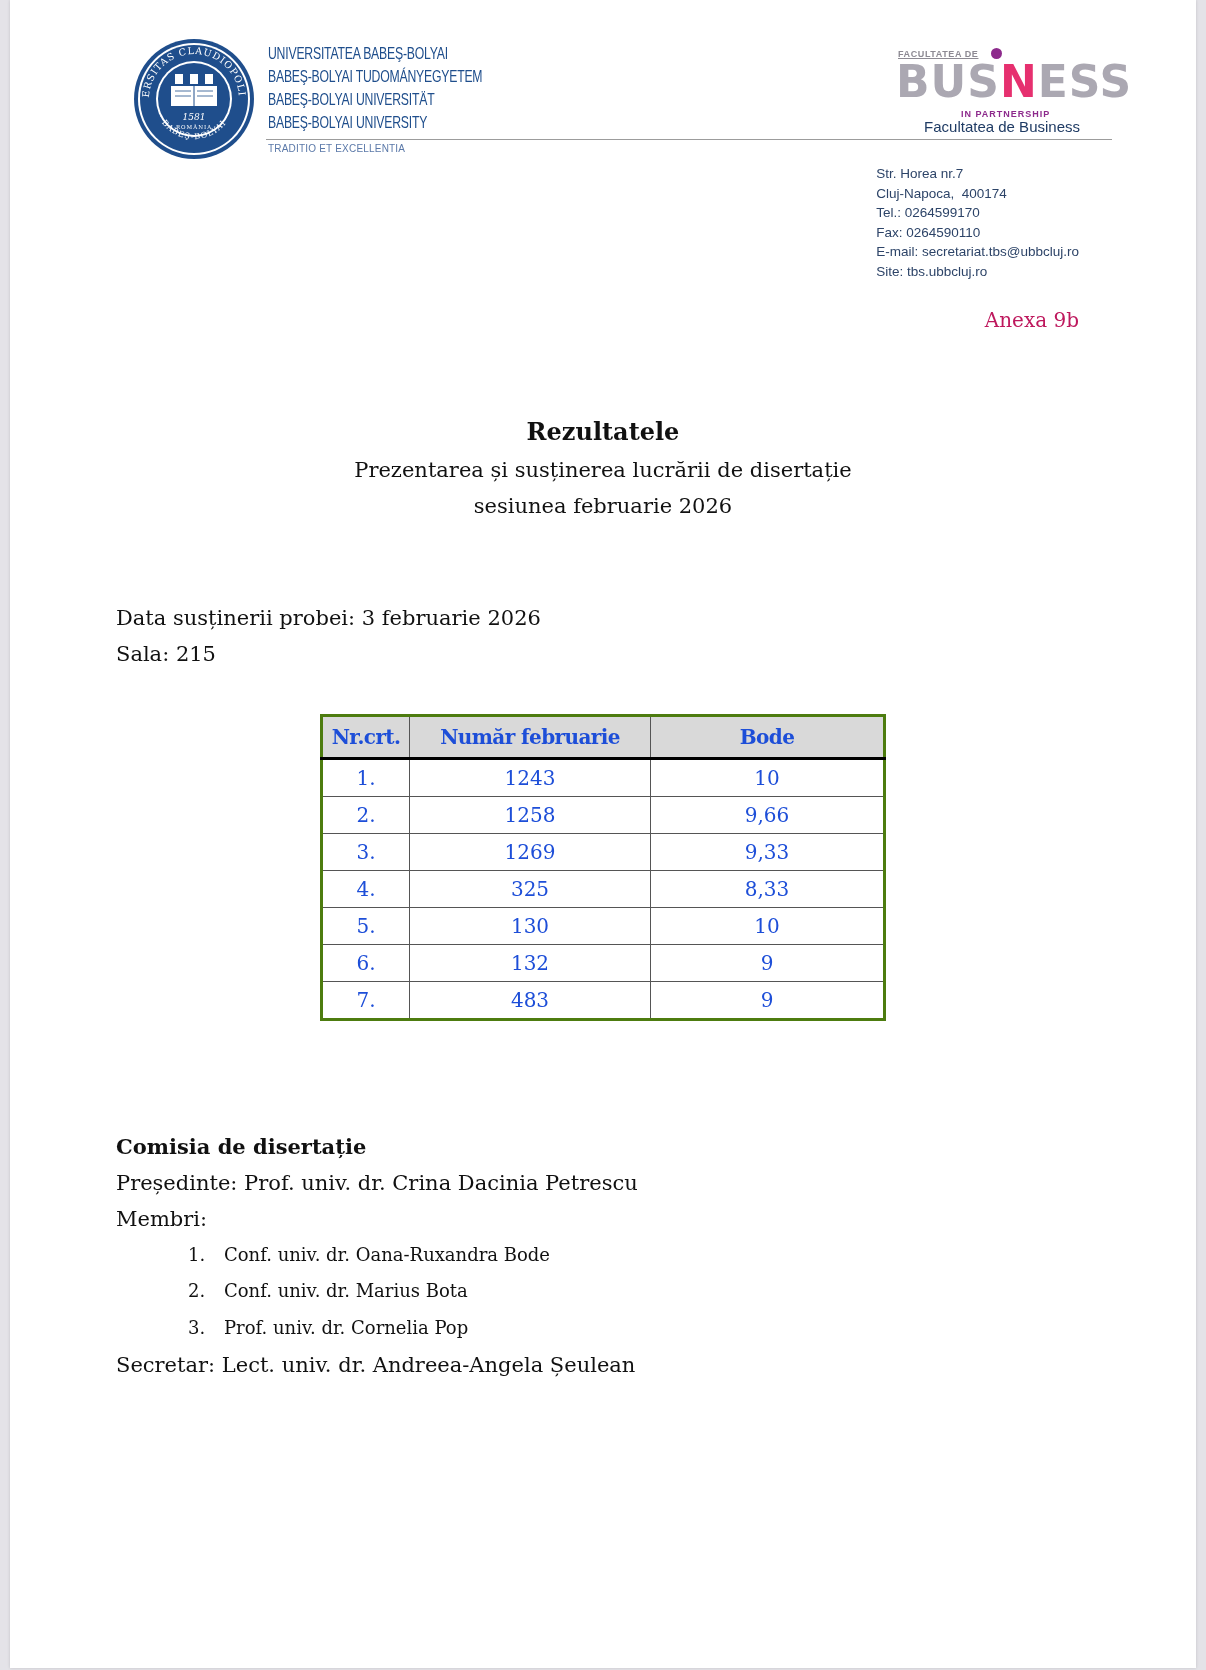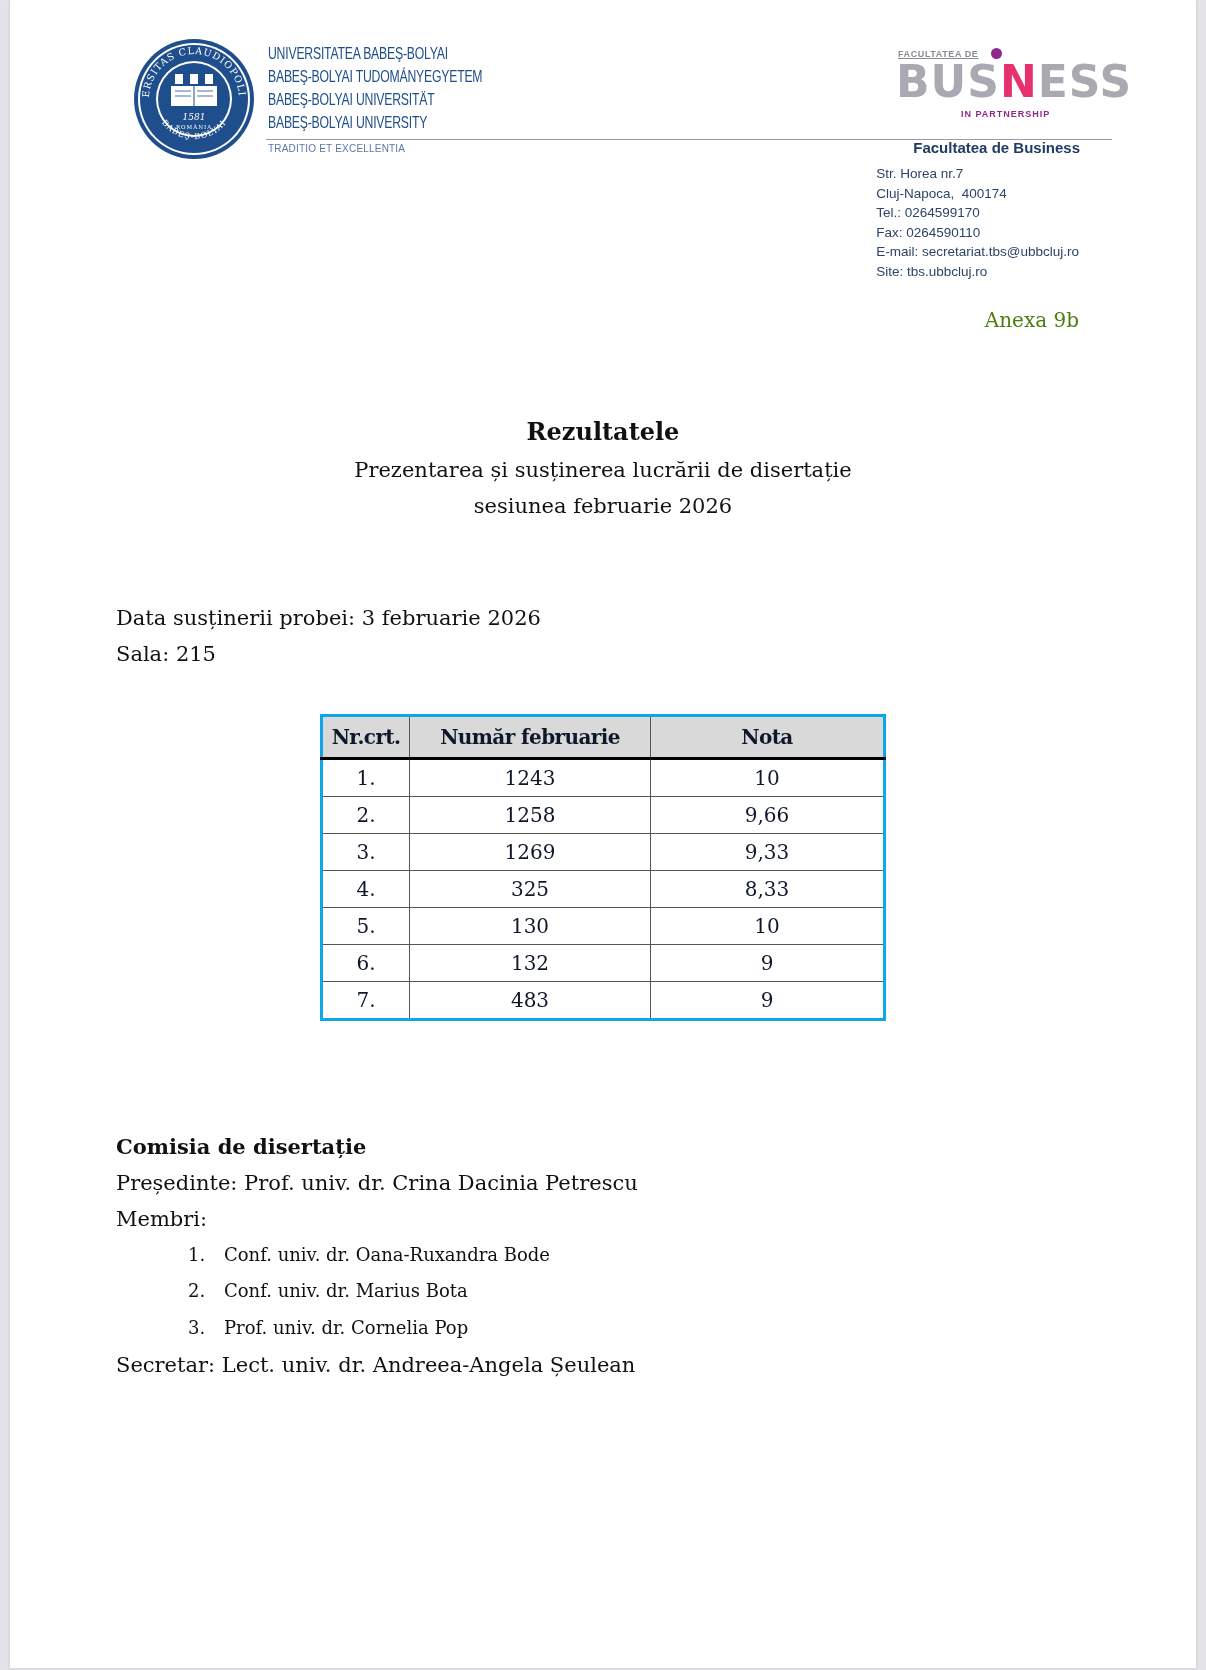--- a/index.html
+++ b/index.html
@@ -43,49 +43,49 @@
     position: absolute; left: 886px; top: 58px; font-family: "DejaVu Sans", sans-serif;
     font-size: 44px; font-weight: bold; color: #aba8b2; letter-spacing: 1px; white-space: nowrap;
     line-height: 48px;
   }
   .biz-word .n { color: #e6306f; }
   .biz-partner {
     position: absolute; left: 951px; top: 109px; font-family: "Liberation Sans", sans-serif;
     font-size: 9px; font-weight: bold; color: #8d2a8c; letter-spacing: 1px; white-space: nowrap;
   }
   .biz-fac {
-    position: absolute; right: 116px; top: 139px; font-family: "Liberation Sans", sans-serif;
-    font-size: 15px; font-weight: bold; color: #1f3b64; white-space: nowrap;
+    position: absolute; right: 116px; top: 118px; font-family: "Liberation Sans", sans-serif;
+    font-size: 15px; font-weight: normal; color: #1f3b64; white-space: nowrap;
   }
 
   
   .address {
     position: absolute; right: 117px; top: 164px; 
     font-family: "Liberation Sans", sans-serif; font-size: 13.5px; line-height: 19.5px; color: #2d4468;
   }
   .address div { white-space: pre; }
 
   .anexa {
-    position: absolute; right: 117px; top: 308px; font-size: 20px; color: #4d7c0f; font-family: "DejaVu Serif", serif;
+    position: absolute; right: 117px; top: 308px; font-size: 20px; color: #be185d; font-family: "DejaVu Serif", serif;
   }
 
   .title {
     position: absolute; left: 0; width: 1206px; top: 417px; text-align: center;
     font-size: 24px; font-weight: bold; color: #111;
   }
   .subtitle {
     position: absolute; left: 0; width: 1206px; text-align: center; font-size: 21px; color: #111;
   }
 
   .body-line { position: absolute; left: 116px; font-size: 21px; color: #111; white-space: nowrap; }
 
   
   table.results {
     position: absolute; left: 320px; top: 714px; width: 566px; border-collapse: collapse;
-    border: 3px solid #0ea5e9; font-size: 20px; color: #0f172a;
+    border: 3px solid #4d7c0f; font-size: 20px; color: #1d4ed8;
   }
   table.results th {
     background: #d9d9d9; font-weight: bold; height: 38px; border: 1px solid #555;
     border-bottom: 3px solid #000; font-size: 20px; letter-spacing: -0.6px;
   }
   table.results td {
     height: 36px; text-align: center; border: 1px solid #555; padding: 0;
   }
   table.results .c1 { width: 84px; }
   table.results .c2 { width: 238px; }
@@ -165,21 +165,21 @@
 <div class="subtitle" style="top:494px;">sesiunea februarie 2026</div>
 
 <div class="body-line" style="top:606px;text-align:right;">Data susținerii probei: 3 februarie 2026</div>
 <div class="body-line" style="top:642px;">Sala: 215</div>
 
 <table class="results">
   <thead>
     <tr>
       <th class="c1">Nr.crt.</th>
       <th class="c2">Număr februarie</th>
-      <th>Nota</th>
+      <th>Bode</th>
     </tr>
   </thead>
   <tbody>
     <tr>
       <td>1.</td>
       <td>1243</td>
       <td>10</td>
     </tr>
     <tr>
       <td>2.</td>

